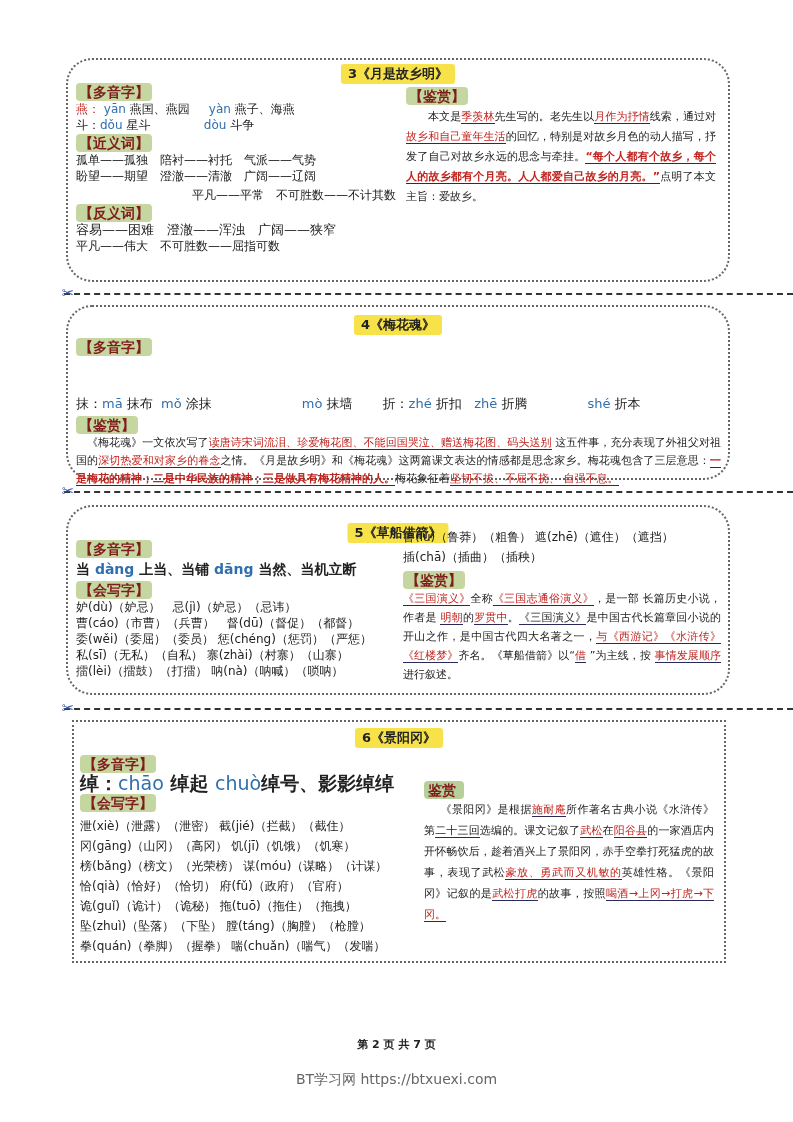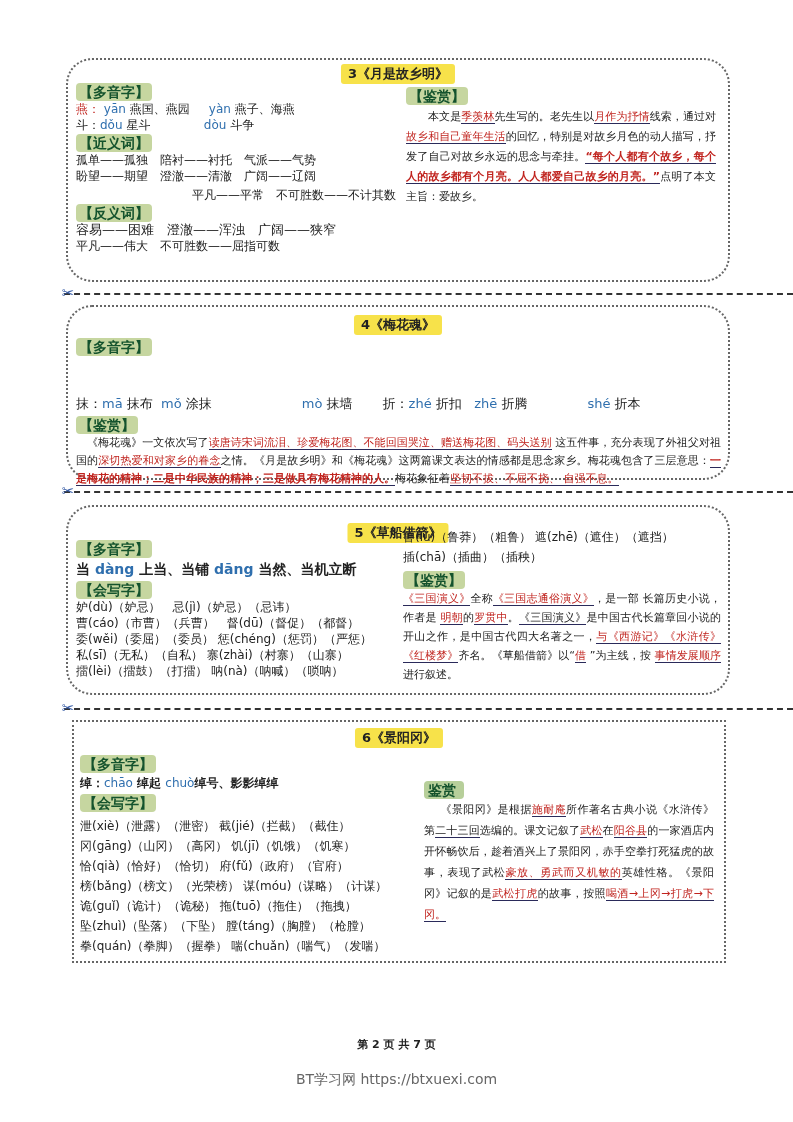--- a/index.html
+++ b/index.html
@@ -2,21 +2,21 @@
 <html><head>
 <meta charset="utf-8">
 <style>
   html, body { margin:0; padding:0; }
   body { width:793px; height:1122px; background:#fff; position:relative; overflow:hidden;
          font-family:"DejaVu Sans","Liberation Sans",sans-serif; color:#222; }
   .card { position:absolute; border:2px dotted #666; background:#fff; box-sizing:border-box; }
   .round { border-radius:26px; }
   .title { position:absolute; left:50%; transform:translateX(-50%); background:#f7e24a; padding:1px 7px;
            font-weight:bold; font-size:13px; white-space:nowrap; border-radius:3px; }
-  .tag { display:inline-block; background:#c6d6a0; color:#14532d; font-weight:bold; font-size:14px;
+  .tag { display:inline-block; background:#c6d6a0; color:#7f1d1d; font-weight:bold; font-size:14px;
          padding:0 3px; border-radius:4px; line-height:18px; }
   .tag.g { background:#b7cf9a; }
   .line { white-space:nowrap; font-size:12px; line-height:16px; }
   .py { color:#2f6fae;text-align:right; }
   .red { color:#c0231e; }
   .u { border-bottom:1.5px solid #2a2a5a; }
   .para { font-size:11px; line-height:20px; text-align:justify; }
   .cut { position:absolute; left:64px; right:0; height:0; border-top:2px dashed #333; }
   .scissors { position:absolute; left:62px; font-size:15px; color:#3a5fa8; }
   .abs { position:absolute; }
@@ -91,29 +91,29 @@
   </div>
 </div>
 
 <div class="cut" style="top:708px;"></div>
 <span class="scissors" style="top:699px;">✂</span>
 
 <div class="card" style="left:72px;top:720px;width:654px;height:243px;">
   <div class="title" style="top:6px;">6《景阳冈》</div>
   <div class="abs" style="left:6px;top:32px;width:340px;">
     <span class="tag">【多音字】</span>
-    <div class="line big" style="line-height:20px;font-size:12px;">
+    <div class="line big" style="line-height:20px;font-size:19px;">
       <span>绰：</span><span class="py" style="font-weight:normal;">chāo</span> <span>绰起</span> <span class="py" style="font-weight:normal;">chuò</span><span>绰号、影影绰绰</span>
     </div>
     <span class="tag">【会写字】</span>
     <div style="margin-top:4px;">
       <div class="line" style="line-height:20px;">泄(xiè)（泄露）（泄密） 截(jié)（拦截）（截住）</div>
       <div class="line" style="line-height:20px;">冈(gāng)（山冈）（高冈） 饥(jī)（饥饿）（饥寒）</div>
+      <div class="line" style="line-height:20px;">榜(bǎng)（榜文）（光荣榜） 谋(móu)（谋略）（计谋）</div>
       <div class="line" style="line-height:20px;">恰(qià)（恰好）（恰切） 府(fǔ)（政府）（官府）</div>
-      <div class="line" style="line-height:20px;">榜(bǎng)（榜文）（光荣榜） 谋(móu)（谋略）（计谋）</div>
       <div class="line" style="line-height:20px;">诡(guǐ)（诡计）（诡秘） 拖(tuō)（拖住）（拖拽）</div>
       <div class="line" style="line-height:20px;">坠(zhuì)（坠落）（下坠） 膛(táng)（胸膛）（枪膛）</div>
       <div class="line" style="line-height:20px;">拳(quán)（拳脚）（握拳） 喘(chuǎn)（喘气）（发喘）</div>
     </div>
   </div>
   <div class="abs" style="left:350px;top:58px;width:290px;">
     <span class="tag g" style="padding:0 8px 0 4px;">鉴赏</span>
     <div class="para" style="text-indent:1.5em;line-height:21px;">
       <span>《景阳冈》是根据</span><span class="red u">施耐庵</span><span>所作著名古典小说《水浒传》第</span><span class="u">二十三回</span><span>选编的。课文记叙了</span><span class="red u">武松</span><span>在</span><span class="red u">阳谷县</span><span>的一家酒店内开怀畅饮后，趁着酒兴上了景阳冈，赤手空拳打死猛虎的故事，表现了武松</span><span class="red u">豪放、勇武而又机敏的</span><span>英雄性格。《景阳冈》记叙的是</span><span class="red u">武松打虎</span><span>的故事，按照</span><span class="red u">喝酒→上冈→打虎→下冈。</span>
     </div>

